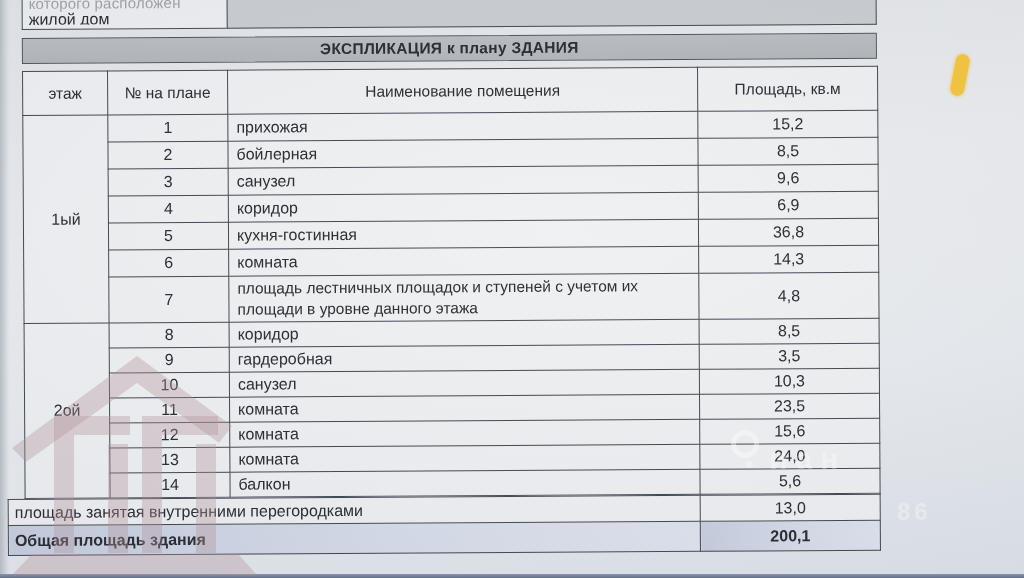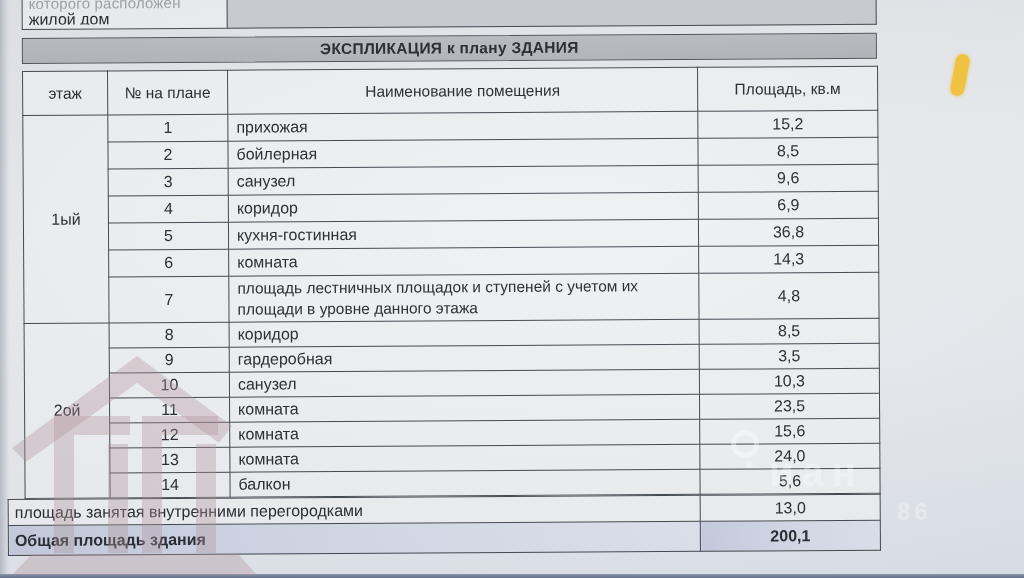--- a/index.html
+++ b/index.html
@@ -80,21 +80,21 @@
   .cian-wm{position:absolute;left:725px;top:428px;z-index:4;pointer-events:none;color:#ffffff;}
   .cian-wm .pin{
     position:absolute;left:6px;top:2px;width:18px;height:18px;border-radius:50%;
     border:5px solid rgba(255,255,255,0.38);
   }
   .cian-wm .pin::after{
     content:"";position:absolute;left:10px;top:26px;width:7px;height:7px;border-radius:50%;
     background:rgba(255,255,255,0.30);
   }
   .cian-wm .brand{
-    position:absolute;left:44px;top:22px;font-size:40px;font-weight:bold;
+    position:absolute;left:44px;top:14px;font-size:30px;font-weight:bold;
     letter-spacing:8px;color:rgba(255,255,255,0.30);
   }
   .cian-wm .digits{
     position:absolute;left:172px;top:70px;font-size:24px;font-weight:bold;
     letter-spacing:4px;color:rgba(255,255,255,0.32);
   }
 
   .hl{
     position:absolute;left:953px;top:54px;width:14px;height:42px;border-radius:8px;
     background:#f0c13a;transform:rotate(11deg);

